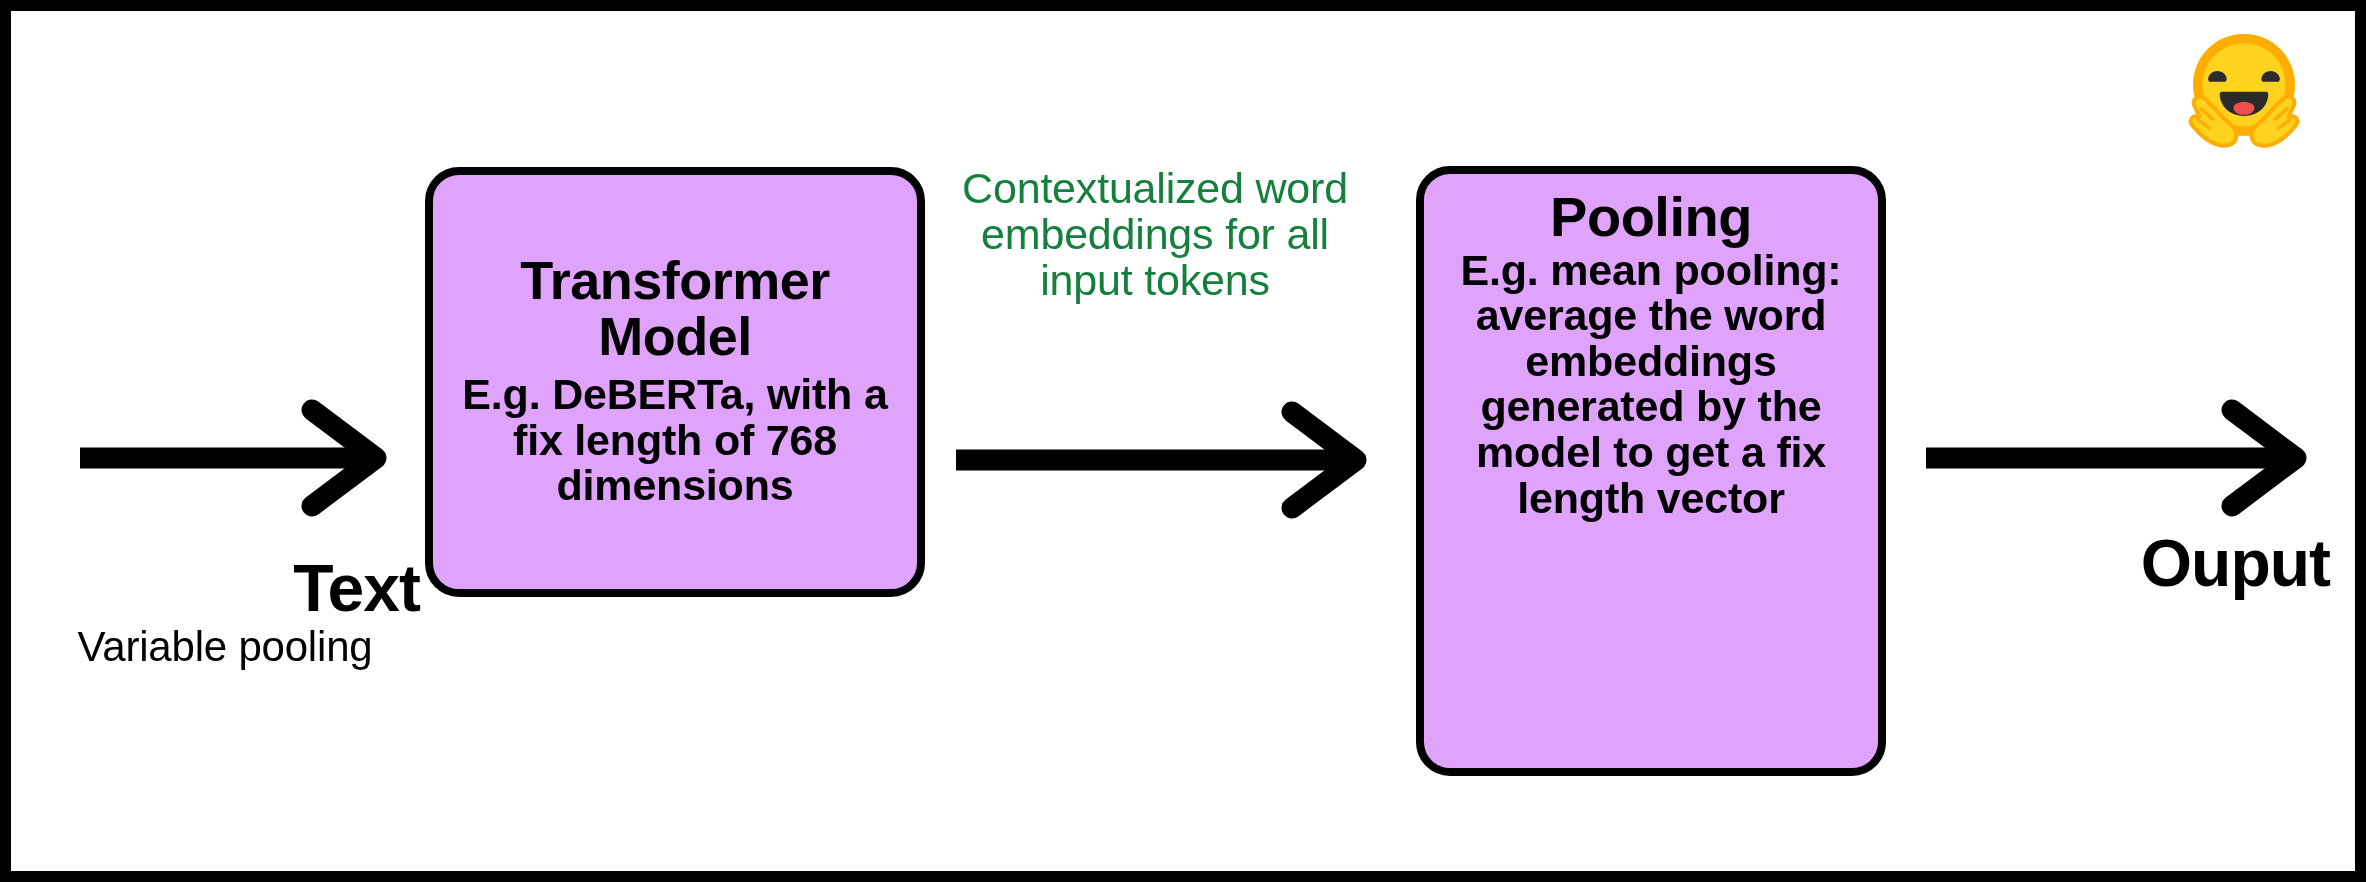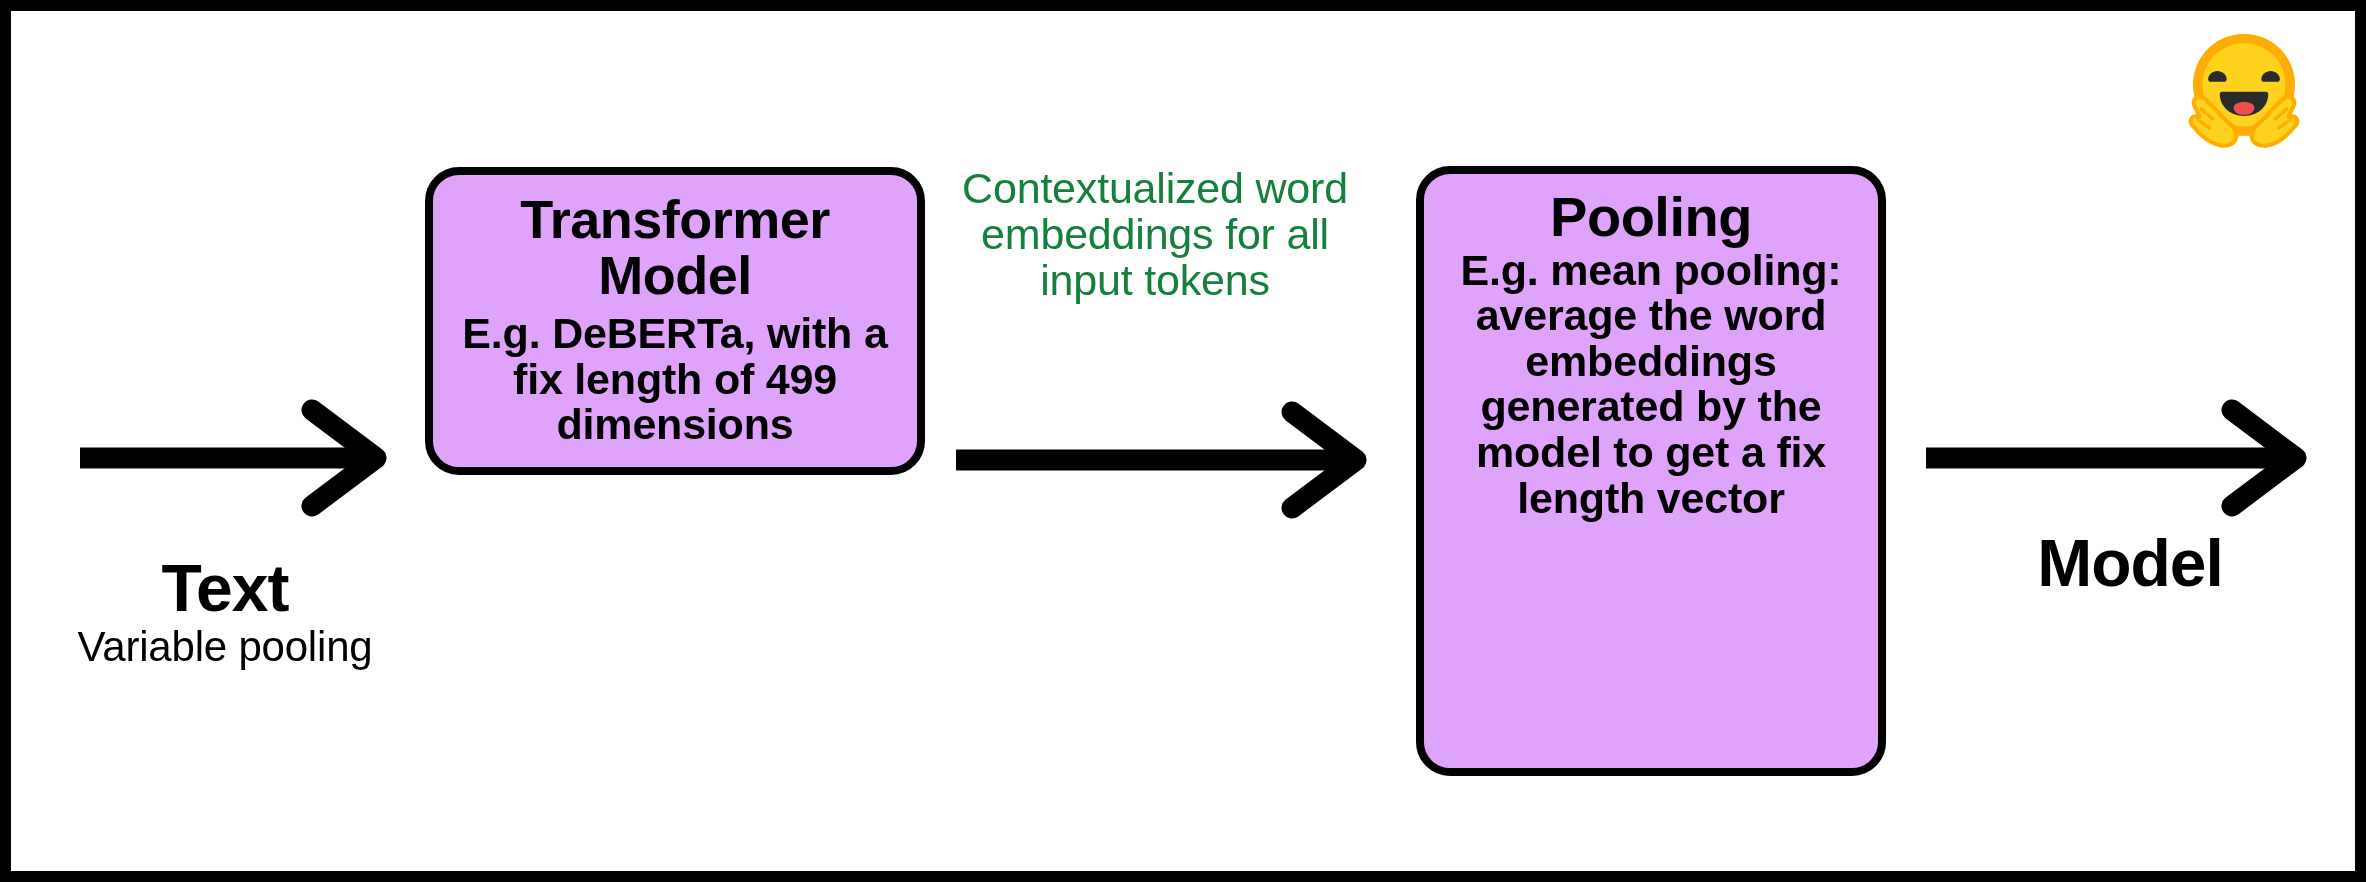--- a/index.html
+++ b/index.html
@@ -54,21 +54,21 @@
     font-weight: bold;
     line-height: 1.06;
     letter-spacing: -0.2px;
   }
 
   
   #box-transformer {
     left: 425px;
     top: 167px;
     width: 500px;
-    height: 308px;
+    height: 430px;
     justify-content: center;
   }
   #box-transformer .stage-title { font-size: 54px; }
   #box-transformer .stage-desc  { font-size: 43px; margin-top: 8px; }
 
   
   #box-pooling {
     left: 1416px;
     top: 166px;
     width: 470px;
@@ -96,20 +96,21 @@
   .end-label {
     position: absolute;
     text-align: center;
     color: #000000;
   }
   .end-title {
     font-weight: bold;
     font-size: 66px;
     line-height: 1.0;
     letter-spacing: -1px;
+    text-align: right;
   }
   .end-sub {
     font-weight: normal;
     font-size: 42px;
     line-height: 1.07;
     letter-spacing: -0.2px;
     white-space: pre-line;
     margin-top: 4px;
   }
 
@@ -138,21 +139,21 @@
     <svg width="330" height="120" viewBox="0 0 330 120" aria-hidden="true">
       <g stroke="#000000" stroke-width="21" fill="none" stroke-linecap="round" stroke-linejoin="round">
         <line x1="10" y1="60" x2="300" y2="60" stroke-linecap="butt"></line>
         <polyline points="242,12 306,60 242,108"></polyline>
       </g>
     </svg>
   </div>
 
   <div class="stage-box" id="box-transformer">
     <div class="stage-title">Transformer Model</div>
-    <div class="stage-desc">E.g. DeBERTa, with a fix length of 499 dimensions</div>
+    <div class="stage-desc">E.g. DeBERTa, with a fix length of 768 dimensions</div>
   </div>
 
   <div class="edge-label" id="label-contextualized">Contextualized word embeddings for all input tokens</div>
 
   <div class="arrow" style="left:948px; top:400px;">
     <svg width="430" height="120" viewBox="0 0 430 120" aria-hidden="true">
       <g stroke="#000000" stroke-width="21" fill="none" stroke-linecap="round" stroke-linejoin="round">
         <line x1="8" y1="60" x2="400" y2="60" stroke-linecap="butt"></line>
         <polyline points="344,12 408,60 344,108"></polyline>
       </g>
@@ -172,21 +173,21 @@
       </g>
     </svg>
   </div>
 
   <div class="end-label" id="label-text">
     <div class="end-title">Text</div>
     <div class="end-sub">Variable pooling</div>
   </div>
 
   <div class="end-label" id="label-output">
-    <div class="end-title">Model</div>
+    <div class="end-title">Ouput</div>
   </div>
 
   <div id="hf-emoji">
     <svg width="148" height="148" viewBox="0 0 128 128" aria-hidden="true">
 
       <circle cx="64" cy="56" r="44" fill="#FFD21E"></circle>
       <path d="M64 12a44 44 0 0 0-44 44 44 44 0 0 0 44 44 44 44 0 0 0 44-44 44 44 0 0 0-44-44zm0 8a36 36 0 0 1 36 36 36 36 0 0 1-36 36 36 36 0 0 1-36-36 36 36 0 0 1 36-36z" fill="#FFAC03"></path>
 
       <path d="M41 44c4.4 0 8 3.2 8 7.2 0 1.3-1 2.3-2.3 2.3H35.3c-1.3 0-2.3-1-2.3-2.3 0-4 3.6-7.2 8-7.2z" fill="#2B2B2B"></path>
       <path d="M87 44c4.4 0 8 3.2 8 7.2 0 1.3-1 2.3-2.3 2.3H81.3c-1.3 0-2.3-1-2.3-2.3 0-4 3.6-7.2 8-7.2z" fill="#2B2B2B"></path>

